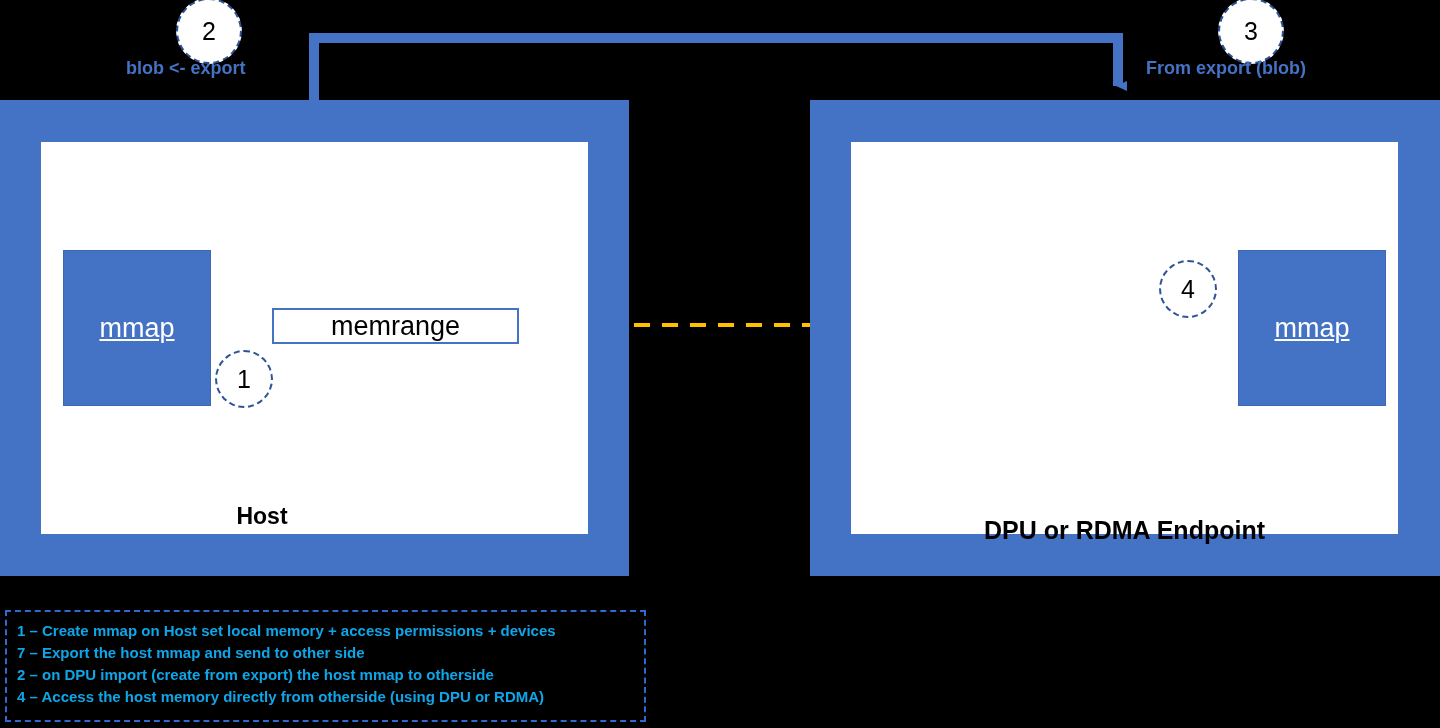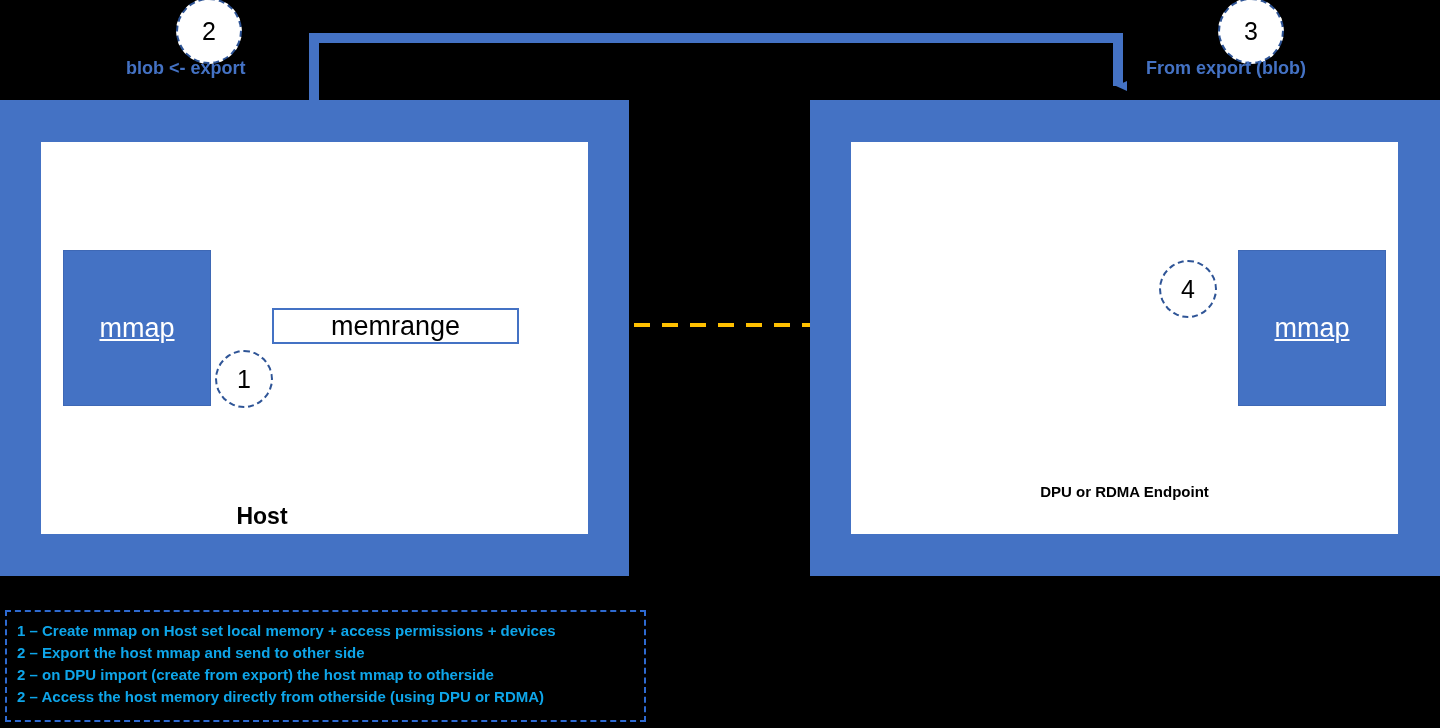--- a/index.html
+++ b/index.html
@@ -182,22 +182,22 @@
   </div>
 
   <div class="mmap-box" style="left:1238px; top:250px; width:148px; height:156px;">
     <span>mmap</span>
   </div>
 
   <div class="num-circle" style="left:1159px; top:260px; width:58px; height:58px;">
     <span>4</span>
   </div>
 
-  <div class="panel-title" style="left:851px; top:483px; width:547px; font-size:15px;">DPU or RDMA Endpoint</div>
+  <div class="panel-title" style="left:851px; top:516px; width:547px; font-size:25px;">DPU or RDMA Endpoint</div>
 
   <div id="legend" style="left:5px; top:610px; width:641px; height:112px;">
     <div class="legend-line">1 – Create mmap on Host set local memory + access permissions + devices</div>
-    <div class="legend-line">2 – Export the host mmap and send to other side</div>
+    <div class="legend-line">7 – Export the host mmap and send to other side</div>
     <div class="legend-line">2 – on DPU import (create from export) the host mmap to otherside</div>
-    <div class="legend-line">2 – Access the host memory directly from otherside (using DPU or RDMA)</div>
+    <div class="legend-line">4 – Access the host memory directly from otherside (using DPU or RDMA)</div>
   </div>
 
 </div>
 
 </body></html>

